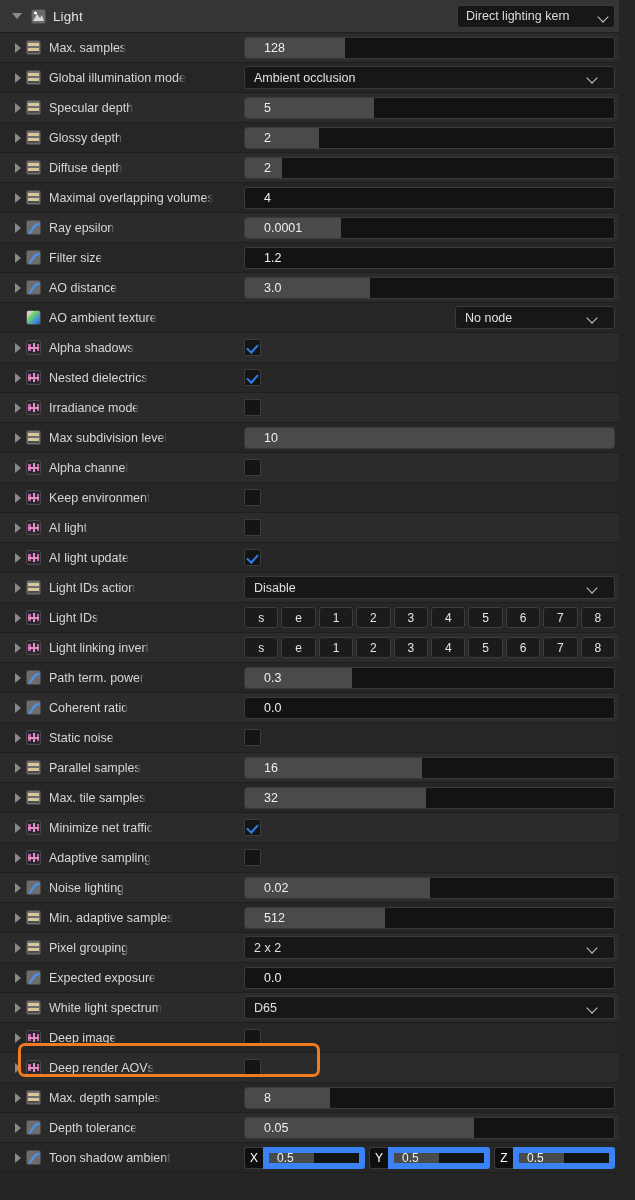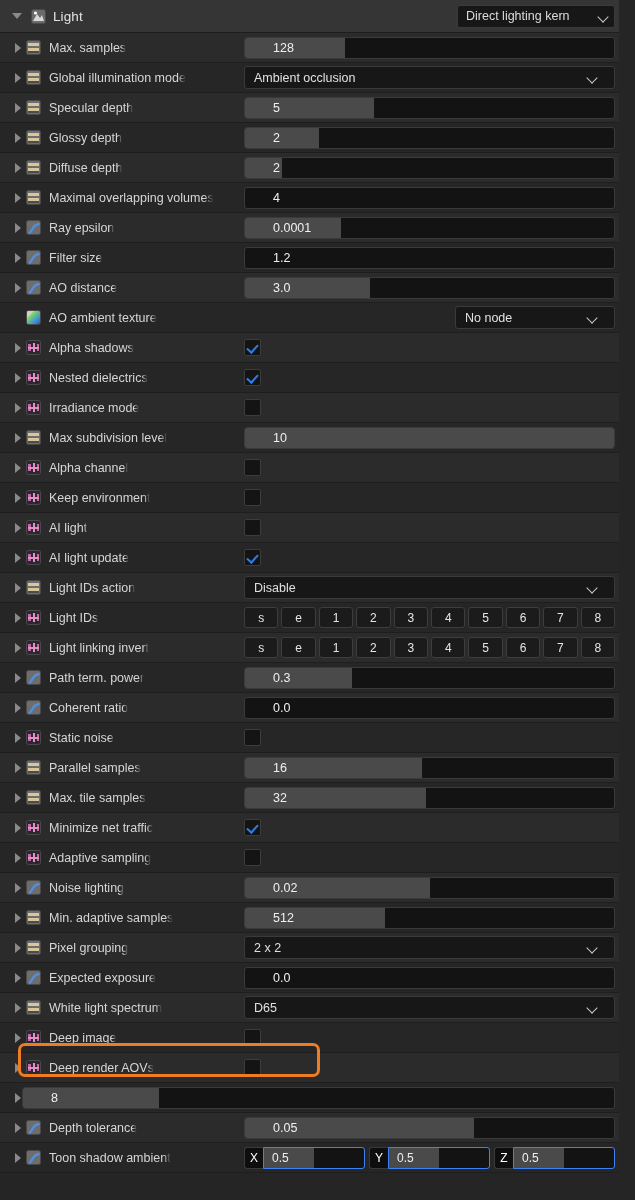--- a/index.html
+++ b/index.html
@@ -146,21 +146,21 @@
     background:var(--slider-track);
     border:1px solid #3a3a3a;border-radius:3px;
     position:relative;display:flex;align-items:center;overflow:hidden;
   }
   .slider .fill{
     position:absolute;left:0;top:0;bottom:0;
     background:var(--slider-fill);
   }
   .slider .txt{
     position:relative;z-index:2;
-    padding-left:28px;font-size:12.5px;color:#f0f0f0;
+    padding-left:19px;font-size:12.5px;color:#f0f0f0;
     white-space:nowrap;
   }
 
   
   .combo{
     flex:1 1 auto;height:23px;min-width:0;
     background:var(--combo-bg);
     border:1px solid var(--combo-border);border-radius:3px;
     display:flex;align-items:center;padding:0 16px 0 9px;
   }
@@ -204,21 +204,21 @@
   .vec .comp{flex:1 1 0;display:flex;align-items:center;min-width:0;}
   .vec .axis{
     width:19px;flex:0 0 19px;height:22px;
     background:#0e0e0e;border:1px solid #3a3a3a;
     border-right:none;border-radius:3px 0 0 3px;
     display:flex;align-items:center;justify-content:center;
     font-size:12px;color:#fff;
   }
   .vec .sl{
     flex:1 1 auto;height:22px;min-width:0;
-    background:var(--slider-track);border:1px solid #3b82f6;
+    background:var(--slider-track);border:6px solid #3b82f6;
     border-radius:0 3px 3px 0;position:relative;display:flex;align-items:center;overflow:hidden;
   }
   .vec .sl .fill{position:absolute;left:0;top:0;bottom:0;background:var(--slider-fill);}
   .vec .sl .txt{position:relative;z-index:2;padding-left:8px;font-size:12px;color:#f0f0f0;}
 
   
   .hl-box{
     position:absolute;
     border:3px solid var(--accent-orange);
     border-radius:7px;
@@ -872,20 +872,26 @@
           </span>
           <span class="label">Deep render AOVs</span>
         </div>
         <div class="val-cell">
           <div class="cbox"></div>
         </div>
       </div>
       <div class="row">
         <div class="expand">
           <span class="tri right"></span>
+        </div>
+        <div class="name-cell">
+          <span class="ic ic-int">
+            <span class="band"></span>
+          </span>
+          <span class="label">Max. depth samples</span>
         </div>
         <div class="val-cell">
           <div class="slider">
             <div class="fill" style="width: 23%;"></div>
             <span class="txt">8</span>
           </div>
         </div>
       </div>
       <div class="row">
         <div class="expand">

